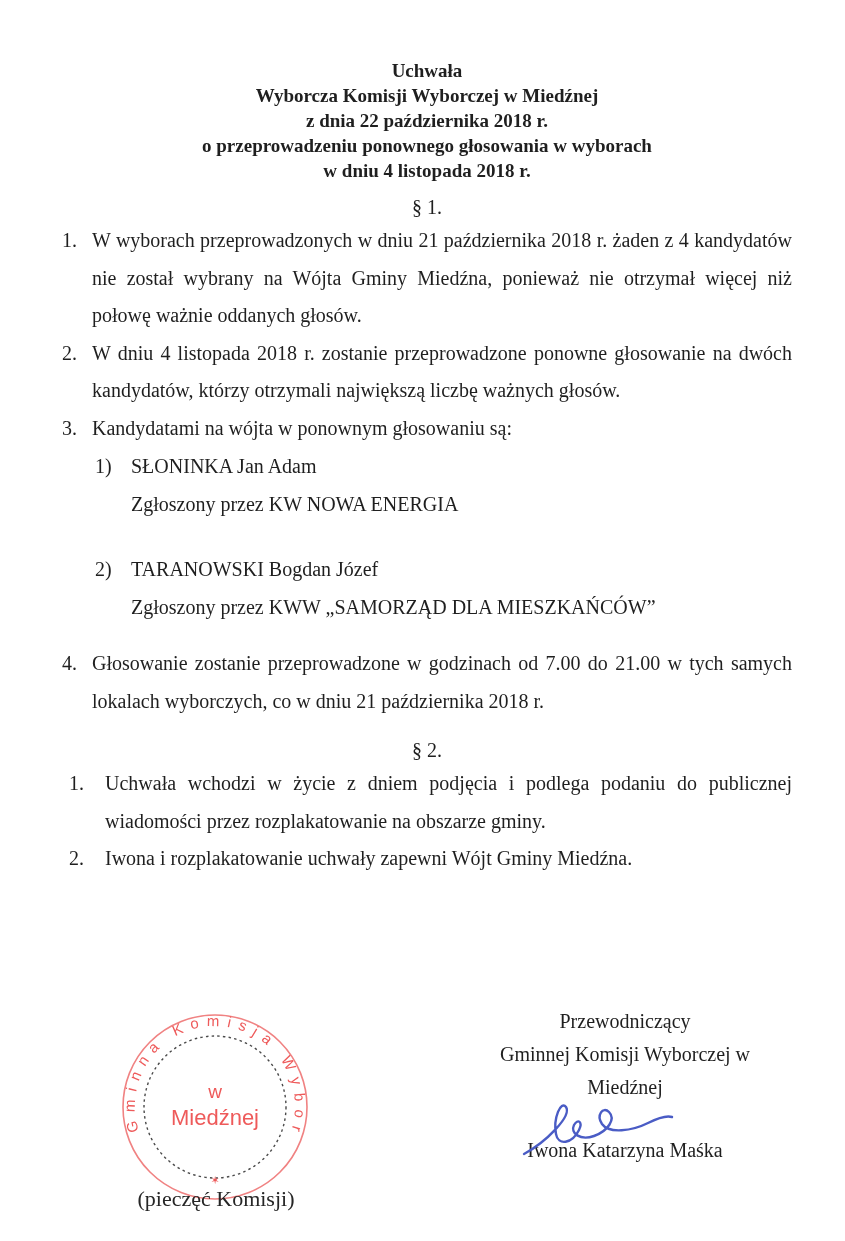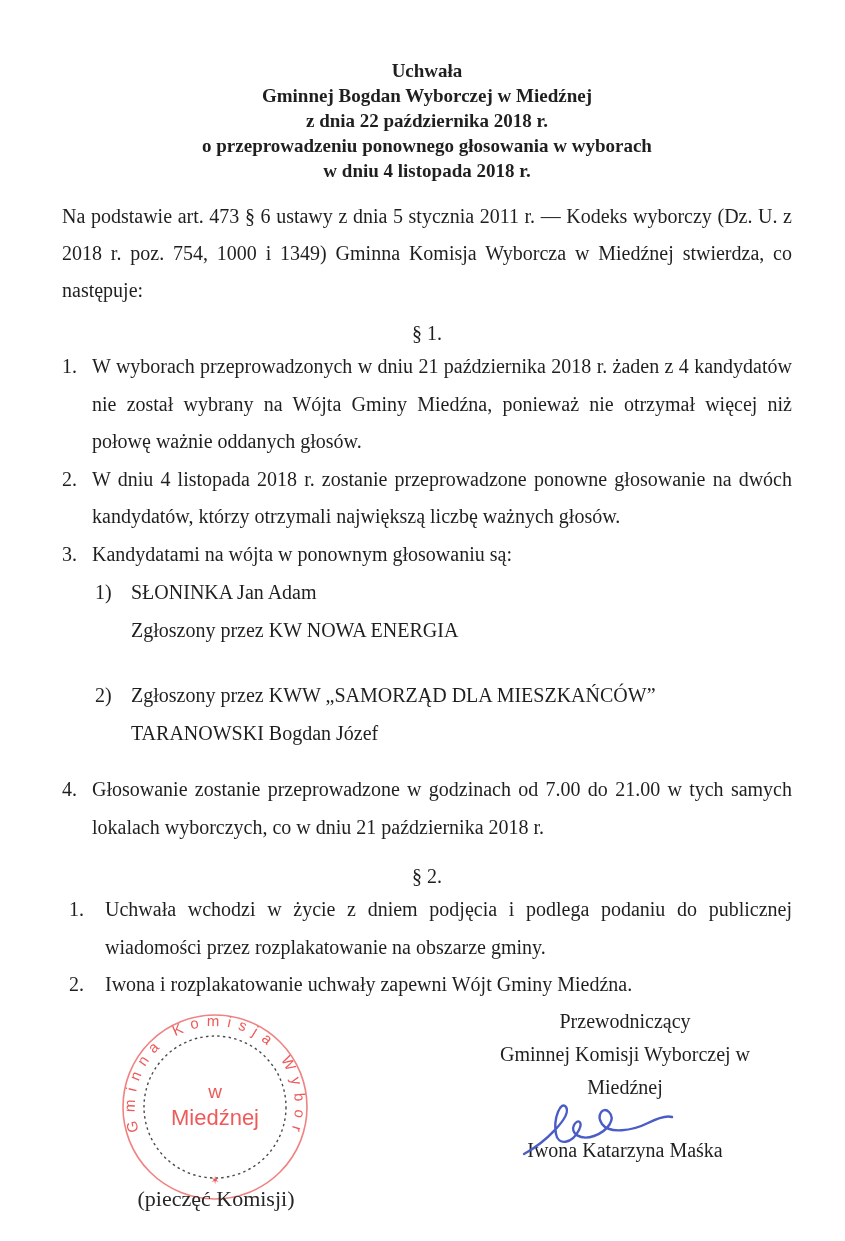--- a/index.html
+++ b/index.html
@@ -78,27 +78,26 @@
   }
   .sig-name { margin-top:8px; }
 </style>
 </head>
 <body>
 
 <div class="page">
 
   <header class="doc-title">
     <div>Uchwała</div>
-    <div>Gminnej Bogdan Wyborczej w Miedźnej</div>
+    <div>Wyborcza Komisji Wyborczej w Miedźnej</div>
     <div>z dnia 22 października 2018 r.</div>
     <div>o przeprowadzeniu ponownego głosowania w wyborach</div>
     <div>w dniu 4 listopada 2018 r.</div>
   </header>
 
-  <p class="preamble">Na podstawie art. 473 § 6 ustawy z dnia 5 stycznia 2011 r. — Kodeks wyborczy (Dz. U. z 2018 r. poz. 754, 1000 i 1349) Gminna Komisja Wyborcza w Miedźnej stwierdza, co następuje:</p>
 
   <div class="sec-heading">§ 1.</div>
 
   <div class="olist">
     <div class="item">
       <span class="num">1.</span>
       <span class="txt">W wyborach przeprowadzonych w dniu 21 października 2018 r. żaden z 4 kandydatów nie został wybrany na Wójta Gminy Miedźna, ponieważ nie otrzymał więcej niż połowę ważnie oddanych głosów.</span>
     </div>
     <div class="item">
       <span class="num">2.</span>
@@ -113,22 +112,22 @@
       <div class="cand">
         <span class="num">1)</span>
         <span class="cand-body">
           <div>SŁONINKA Jan Adam</div>
           <div>Zgłoszony przez KW NOWA ENERGIA</div>
         </span>
       </div>
       <div class="cand">
         <span class="num">2)</span>
         <span class="cand-body">
+          <div>TARANOWSKI Bogdan Józef</div>
           <div>Zgłoszony przez KWW „SAMORZĄD DLA MIESZKAŃCÓW”</div>
-          <div>TARANOWSKI Bogdan Józef</div>
         </span>
       </div>
     </div>
 
     <div class="item item-4">
       <span class="num">4.</span>
       <span class="txt">Głosowanie zostanie przeprowadzone w godzinach od 7.00 do 21.00 w tych samych lokalach wyborczych, co w dniu 21 października 2018 r.</span>
     </div>
   </div>
 

